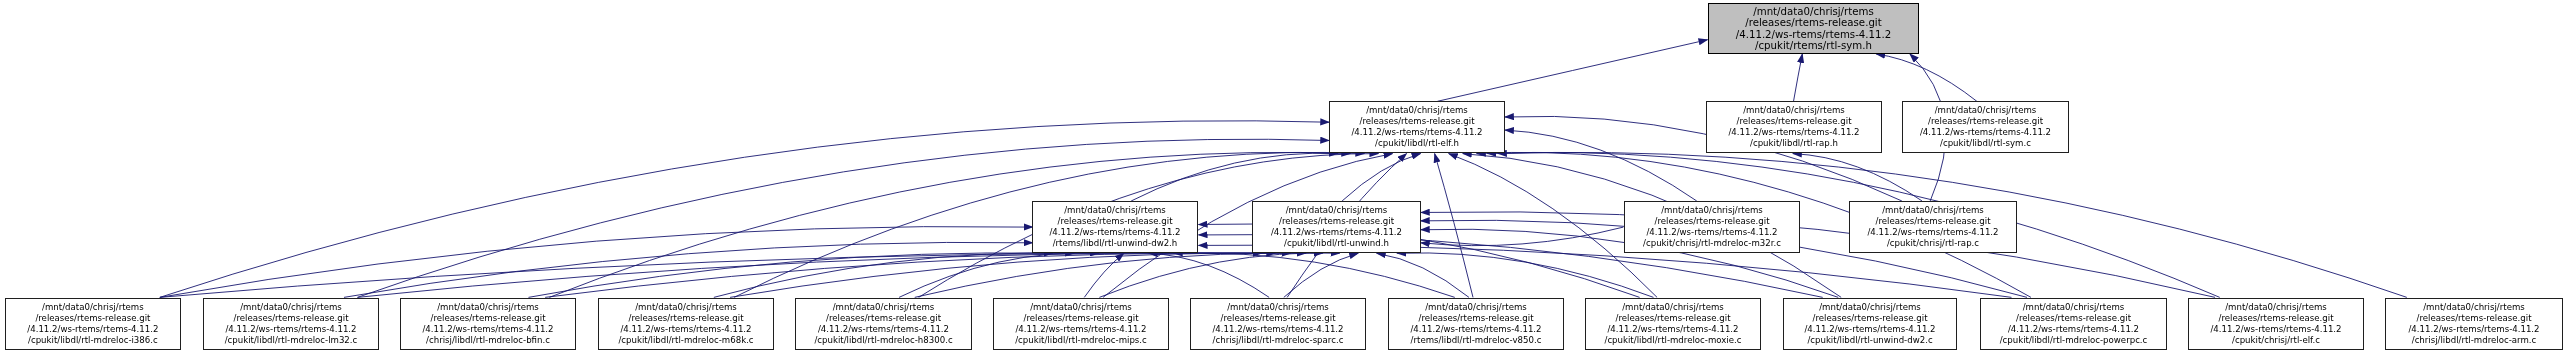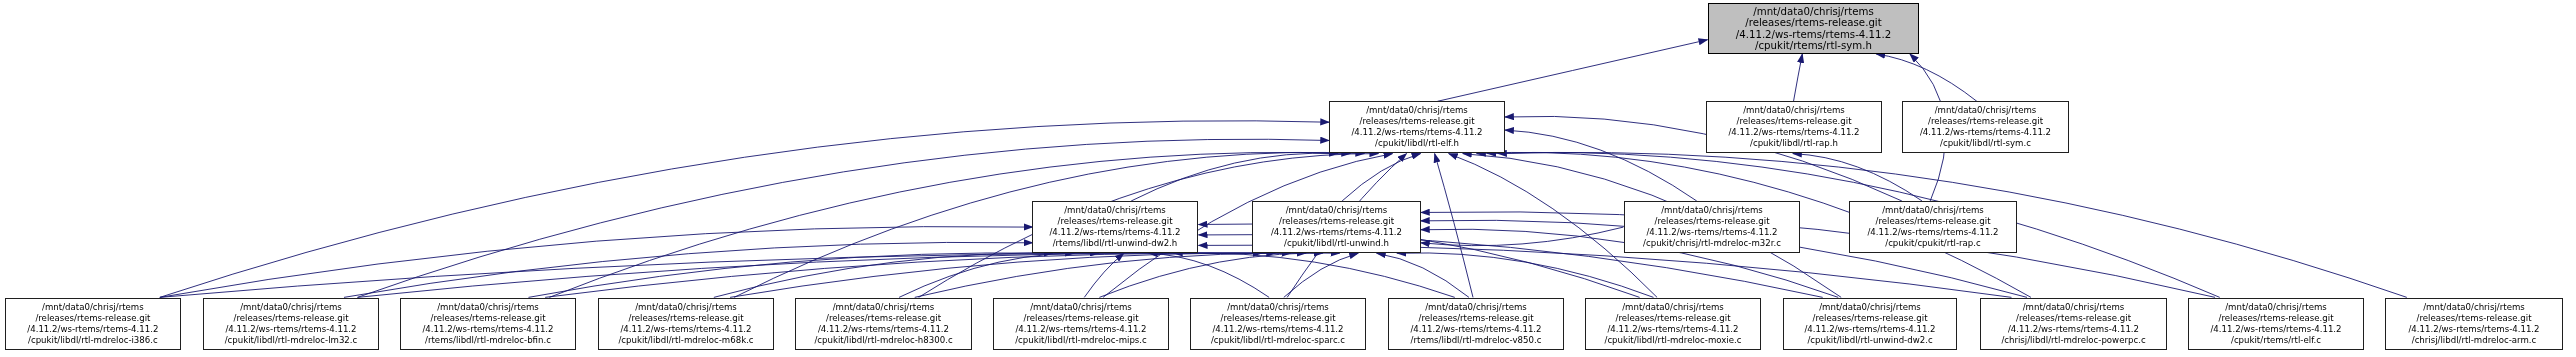--- a/index.html
+++ b/index.html
@@ -130,39 +130,39 @@
     <div class="node" style="left: 1624px; top: 201px; width: 176px; height: 52px; border-color: rgb(31, 31, 31); background: rgb(255, 255, 255);">
       <span>/mnt/data0/chrisj/rtems</span>
       <span>/releases/rtems-release.git</span>
       <span>/4.11.2/ws-rtems/rtems-4.11.2</span>
       <span>/cpukit/chrisj/rtl-mdreloc-m32r.c</span>
     </div>
     <div class="node" style="left: 1849px; top: 201px; width: 168px; height: 52px; border-color: rgb(31, 31, 31); background: rgb(255, 255, 255);">
       <span>/mnt/data0/chrisj/rtems</span>
       <span>/releases/rtems-release.git</span>
       <span>/4.11.2/ws-rtems/rtems-4.11.2</span>
-      <span>/cpukit/cpukit/rtl-rap.c</span>
+      <span>/cpukit/chrisj/rtl-rap.c</span>
     </div>
     <div class="node" style="left: 4.9px; top: 298px; width: 176px; height: 52px; border-color: rgb(31, 31, 31); background: rgb(255, 255, 255);">
       <span>/mnt/data0/chrisj/rtems</span>
       <span>/releases/rtems-release.git</span>
       <span>/4.11.2/ws-rtems/rtems-4.11.2</span>
       <span>/cpukit/libdl/rtl-mdreloc-i386.c</span>
     </div>
     <div class="node" style="left: 203px; top: 298px; width: 176px; height: 52px; border-color: rgb(31, 31, 31); background: rgb(255, 255, 255);">
       <span>/mnt/data0/chrisj/rtems</span>
       <span>/releases/rtems-release.git</span>
       <span>/4.11.2/ws-rtems/rtems-4.11.2</span>
       <span>/cpukit/libdl/rtl-mdreloc-lm32.c</span>
     </div>
     <div class="node" style="left: 400px; top: 298px; width: 176px; height: 52px; border-color: rgb(31, 31, 31); background: rgb(255, 255, 255);">
       <span>/mnt/data0/chrisj/rtems</span>
       <span>/releases/rtems-release.git</span>
       <span>/4.11.2/ws-rtems/rtems-4.11.2</span>
-      <span>/rtems/libdl/rtl-mdreloc-bfin.c</span>
+      <span>/chrisj/libdl/rtl-mdreloc-bfin.c</span>
     </div>
     <div class="node" style="left: 598px; top: 298px; width: 176px; height: 52px; border-color: rgb(31, 31, 31); background: rgb(255, 255, 255);">
       <span>/mnt/data0/chrisj/rtems</span>
       <span>/releases/rtems-release.git</span>
       <span>/4.11.2/ws-rtems/rtems-4.11.2</span>
       <span>/cpukit/libdl/rtl-mdreloc-m68k.c</span>
     </div>
     <div class="node" style="left: 795px; top: 298px; width: 177px; height: 52px; border-color: rgb(31, 31, 31); background: rgb(255, 255, 255);">
       <span>/mnt/data0/chrisj/rtems</span>
       <span>/releases/rtems-release.git</span>
@@ -172,21 +172,21 @@
     <div class="node" style="left: 993px; top: 298px; width: 176px; height: 52px; border-color: rgb(31, 31, 31); background: rgb(255, 255, 255);">
       <span>/mnt/data0/chrisj/rtems</span>
       <span>/releases/rtems-release.git</span>
       <span>/4.11.2/ws-rtems/rtems-4.11.2</span>
       <span>/cpukit/libdl/rtl-mdreloc-mips.c</span>
     </div>
     <div class="node" style="left: 1190px; top: 298px; width: 176px; height: 52px; border-color: rgb(31, 31, 31); background: rgb(255, 255, 255);">
       <span>/mnt/data0/chrisj/rtems</span>
       <span>/releases/rtems-release.git</span>
       <span>/4.11.2/ws-rtems/rtems-4.11.2</span>
-      <span>/cpukit/libdl/rtl-mdreloc-sparc.c</span>
+      <span>/chrisj/libdl/rtl-mdreloc-sparc.c</span>
     </div>
     <div class="node" style="left: 1388px; top: 298px; width: 176px; height: 52px; border-color: rgb(31, 31, 31); background: rgb(255, 255, 255);">
       <span>/mnt/data0/chrisj/rtems</span>
       <span>/releases/rtems-release.git</span>
       <span>/4.11.2/ws-rtems/rtems-4.11.2</span>
       <span>/rtems/libdl/rtl-mdreloc-v850.c</span>
     </div>
     <div class="node" style="left: 1585px; top: 298px; width: 176px; height: 52px; border-color: rgb(31, 31, 31); background: rgb(255, 255, 255);">
       <span>/mnt/data0/chrisj/rtems</span>
       <span>/releases/rtems-release.git</span>
@@ -196,27 +196,27 @@
     <div class="node" style="left: 1783px; top: 298px; width: 174px; height: 52px; border-color: rgb(31, 31, 31); background: rgb(255, 255, 255);">
       <span>/mnt/data0/chrisj/rtems</span>
       <span>/releases/rtems-release.git</span>
       <span>/4.11.2/ws-rtems/rtems-4.11.2</span>
       <span>/cpukit/libdl/rtl-unwind-dw2.c</span>
     </div>
     <div class="node" style="left: 1980px; top: 298px; width: 187px; height: 52px; border-color: rgb(31, 31, 31); background: rgb(255, 255, 255);">
       <span>/mnt/data0/chrisj/rtems</span>
       <span>/releases/rtems-release.git</span>
       <span>/4.11.2/ws-rtems/rtems-4.11.2</span>
-      <span>/chrisj/libdl/rtl-mdreloc-powerpc.c</span>
+      <span>/cpukit/libdl/rtl-mdreloc-powerpc.c</span>
     </div>
     <div class="node" style="left: 2188px; top: 298px; width: 176px; height: 52px; border-color: rgb(31, 31, 31); background: rgb(255, 255, 255);">
       <span>/mnt/data0/chrisj/rtems</span>
       <span>/releases/rtems-release.git</span>
       <span>/4.11.2/ws-rtems/rtems-4.11.2</span>
-      <span>/cpukit/rtems/rtl-elf.c</span>
+      <span>/cpukit/chrisj/rtl-elf.c</span>
     </div>
     <div class="node" style="left: 2385px; top: 298px; width: 178px; height: 52px; border-color: rgb(31, 31, 31); background: rgb(255, 255, 255);">
       <span>/mnt/data0/chrisj/rtems</span>
       <span>/releases/rtems-release.git</span>
       <span>/4.11.2/ws-rtems/rtems-4.11.2</span>
       <span>/chrisj/libdl/rtl-mdreloc-arm.c</span>
     </div>
   </div>
 
 

